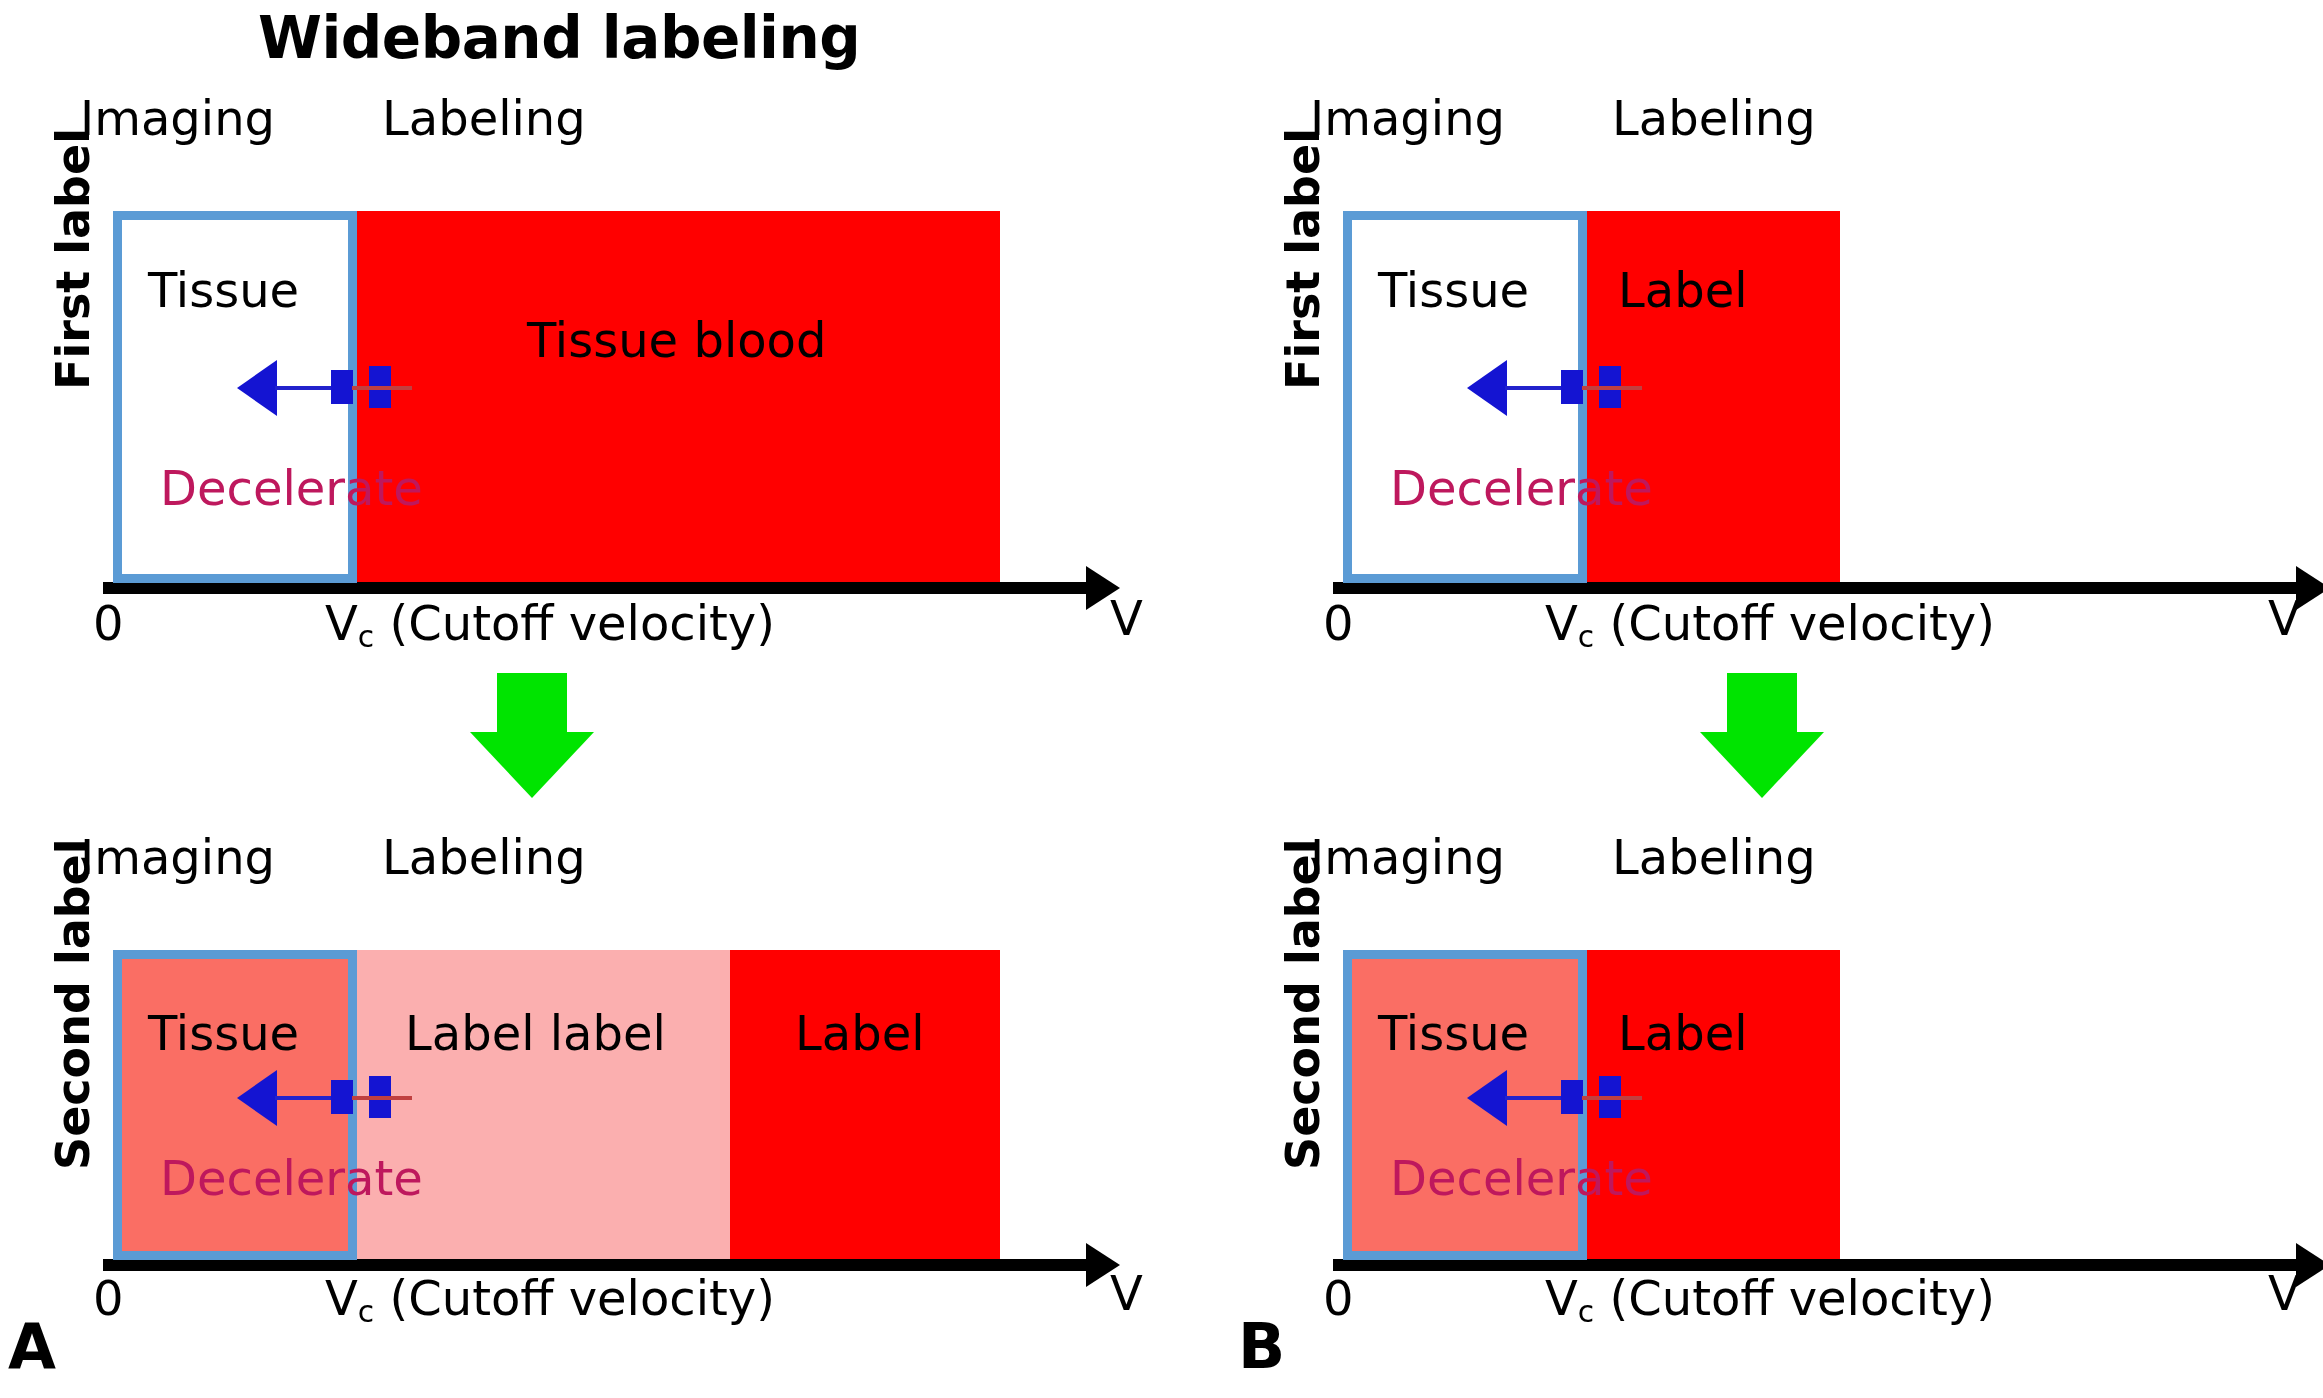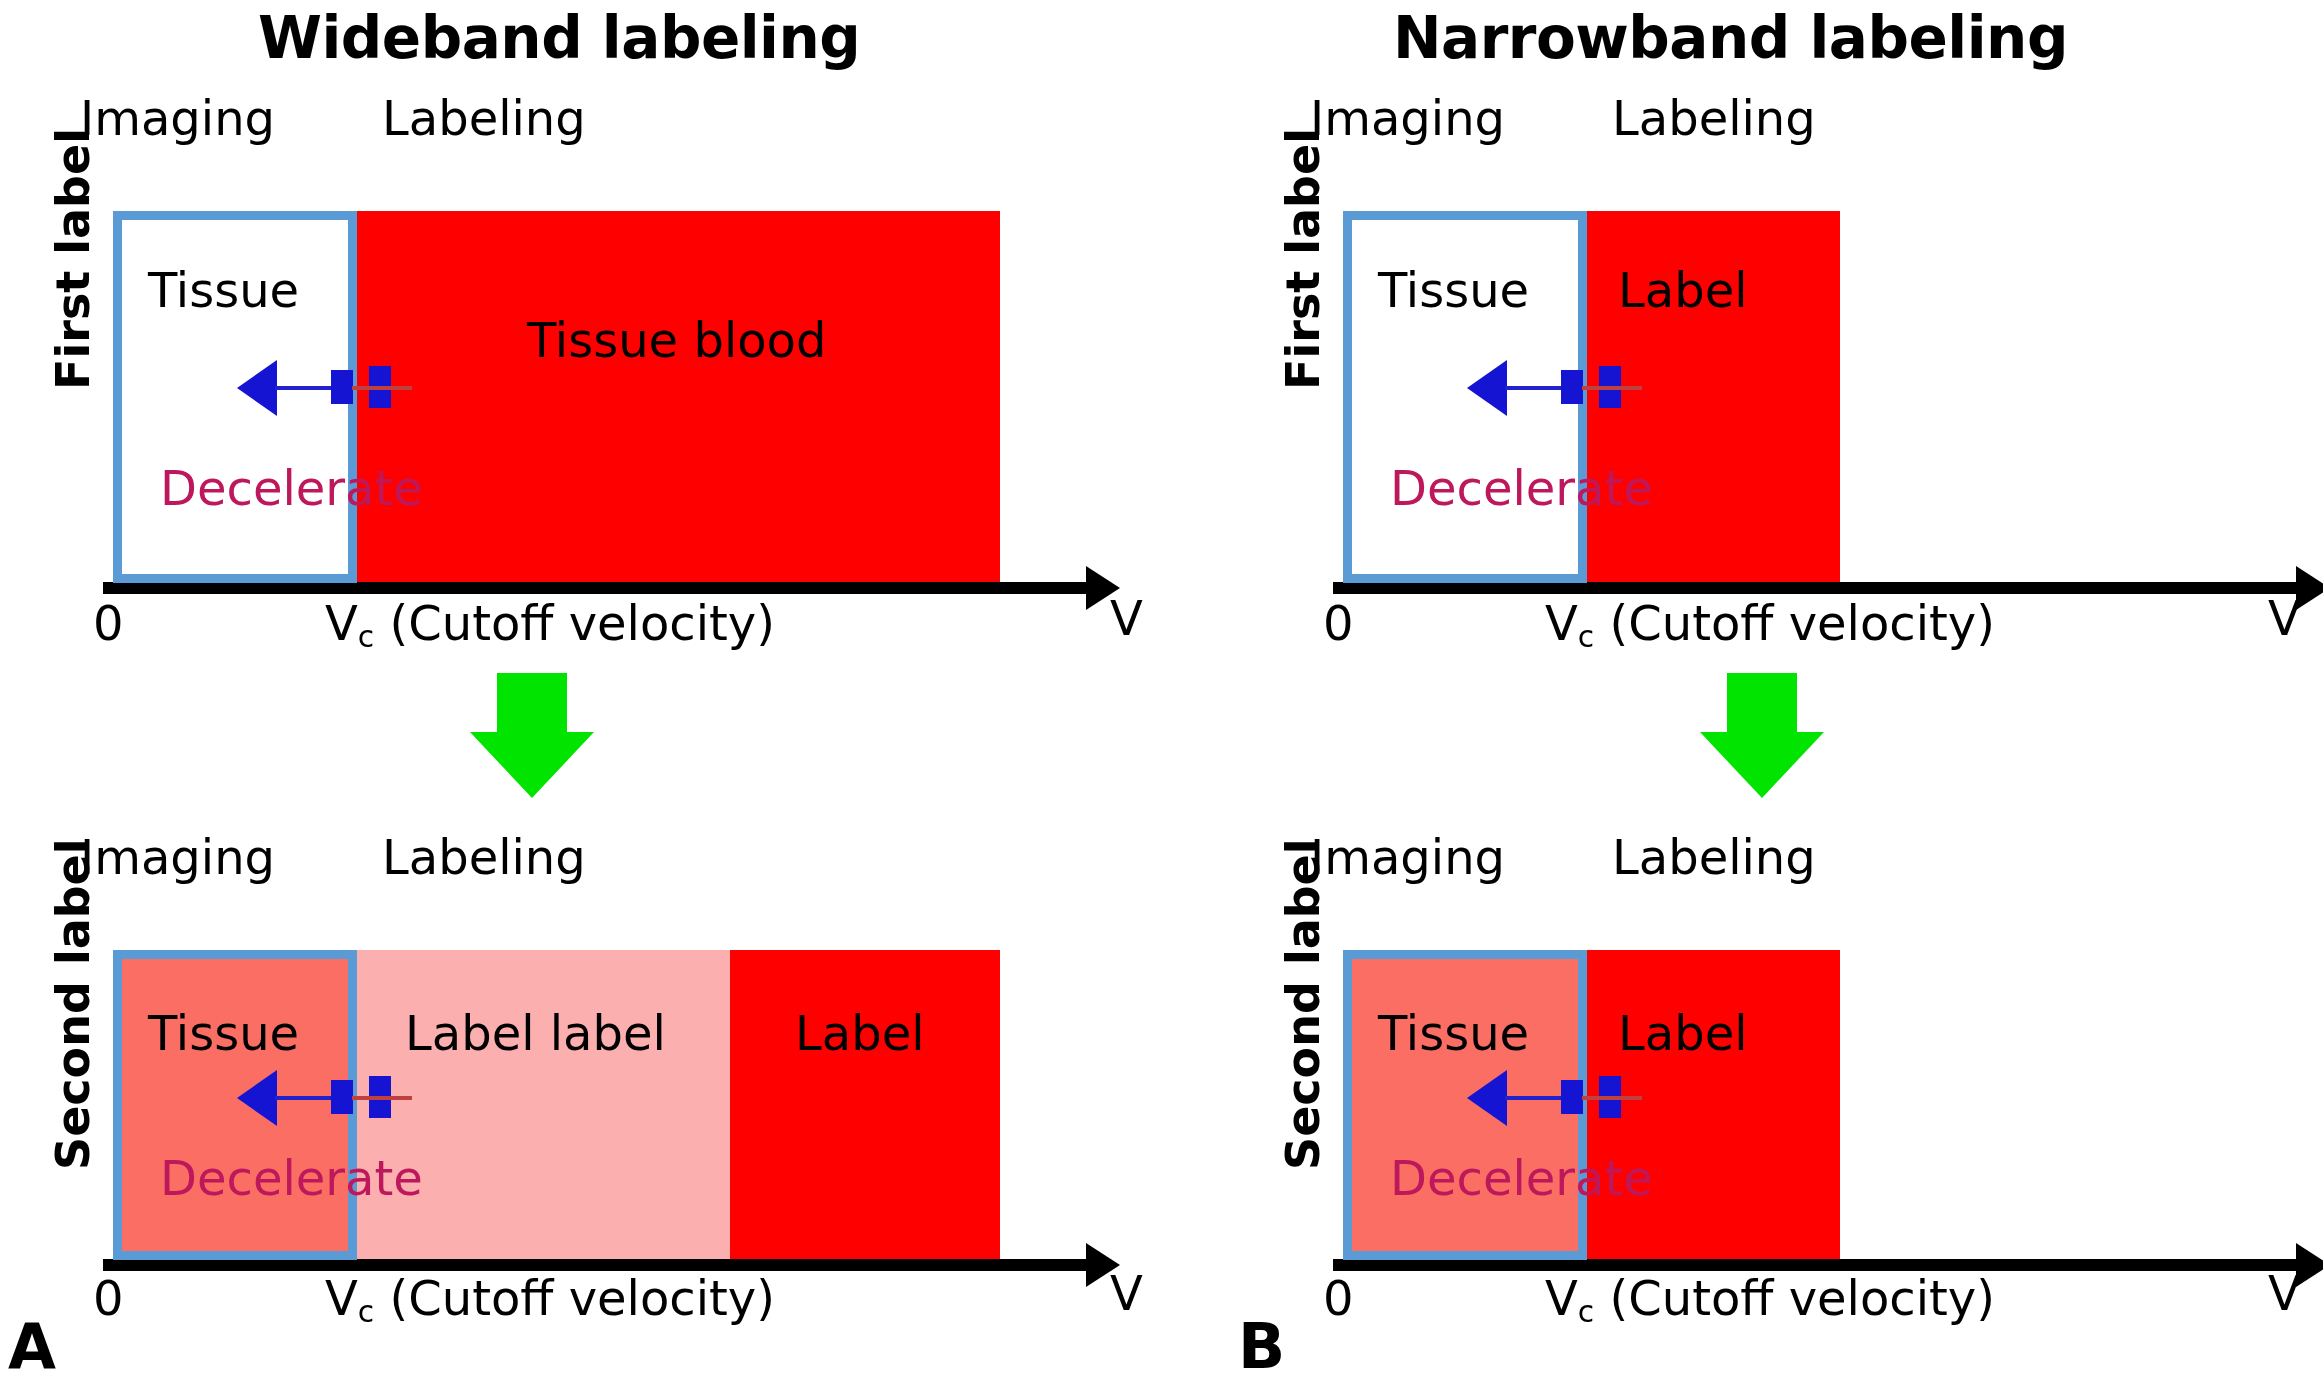--- a/index.html
+++ b/index.html
@@ -228,21 +228,20 @@
   <div class="axis-line" style="left:103px; top:1259px; width:985px;"></div>
   <div class="axis-head" style="left:1086px; top:1243px;"></div>
   <div class="axis-text" style="left:93px; top:1270px;">0</div>
   <div class="axis-text" style="left:325px; top:1270px;">
     <span>V</span><sub>c</sub>&nbsp;<span>(Cutoff velocity)</span>
   </div>
   <div class="axis-text" style="left:1110px; top:1265px;">V</div>
 
   <div class="panel-letter" style="left:8px; top:1310px;">A</div>
 
-  <div class="panel-title" style="left:1393px; top:4px;">Narrowband labeling</div>
 
   <div class="seg-header" style="left:1310px; top:78px;">Imaging</div>
   <div class="seg-header" style="left:1612px; top:78px;">Labeling</div>
 
   <div class="row-label" style="left:1276px; top:390px;">First label</div>
 
   <div class="block" style="left:1343px; top:211px; width:240px; height:372px; background:#FFFFFF;"></div>
   <div class="block" style="left:1582px; top:211px; width:258px; height:372px; background:#FF0000;"></div>
 
   <div class="imaging-frame" style="left:1343px; top:211px; width:244px; height:372px;"></div>

